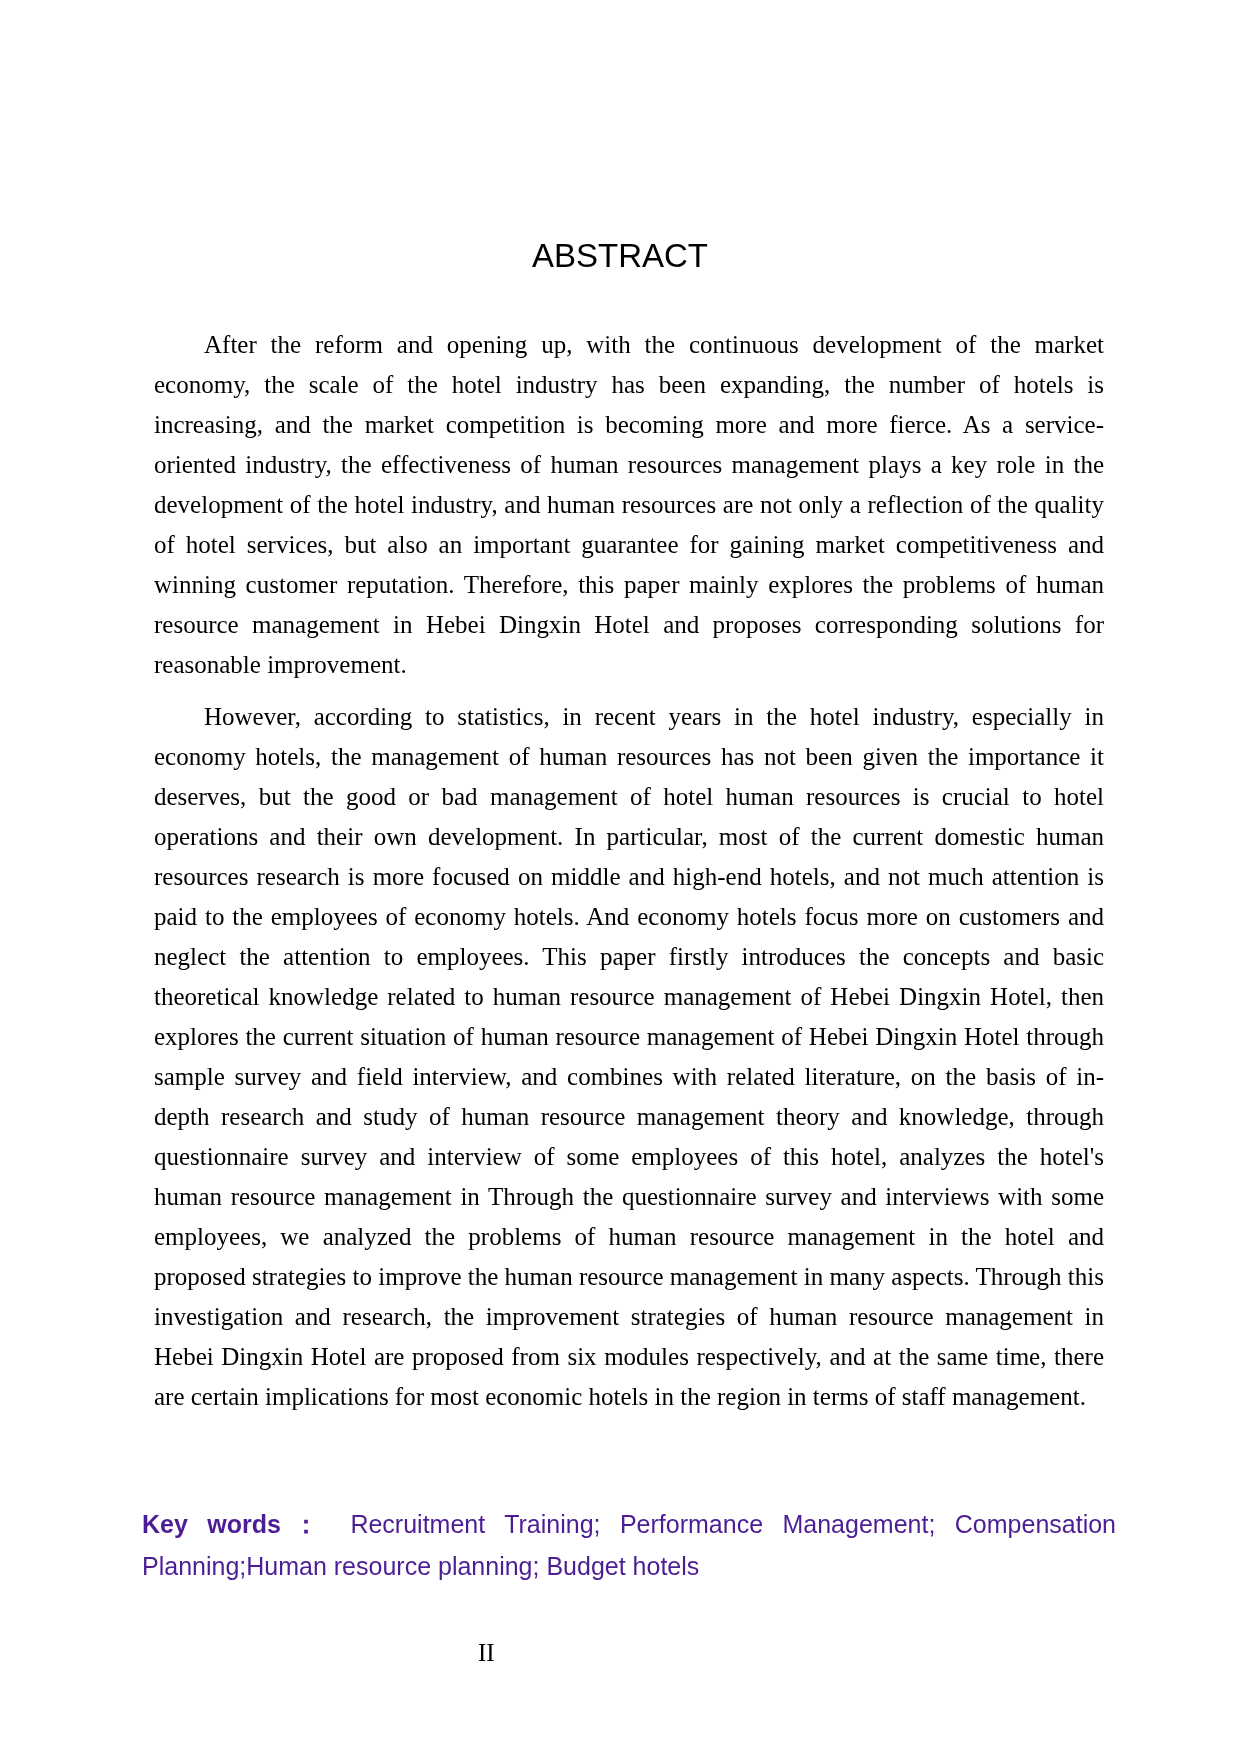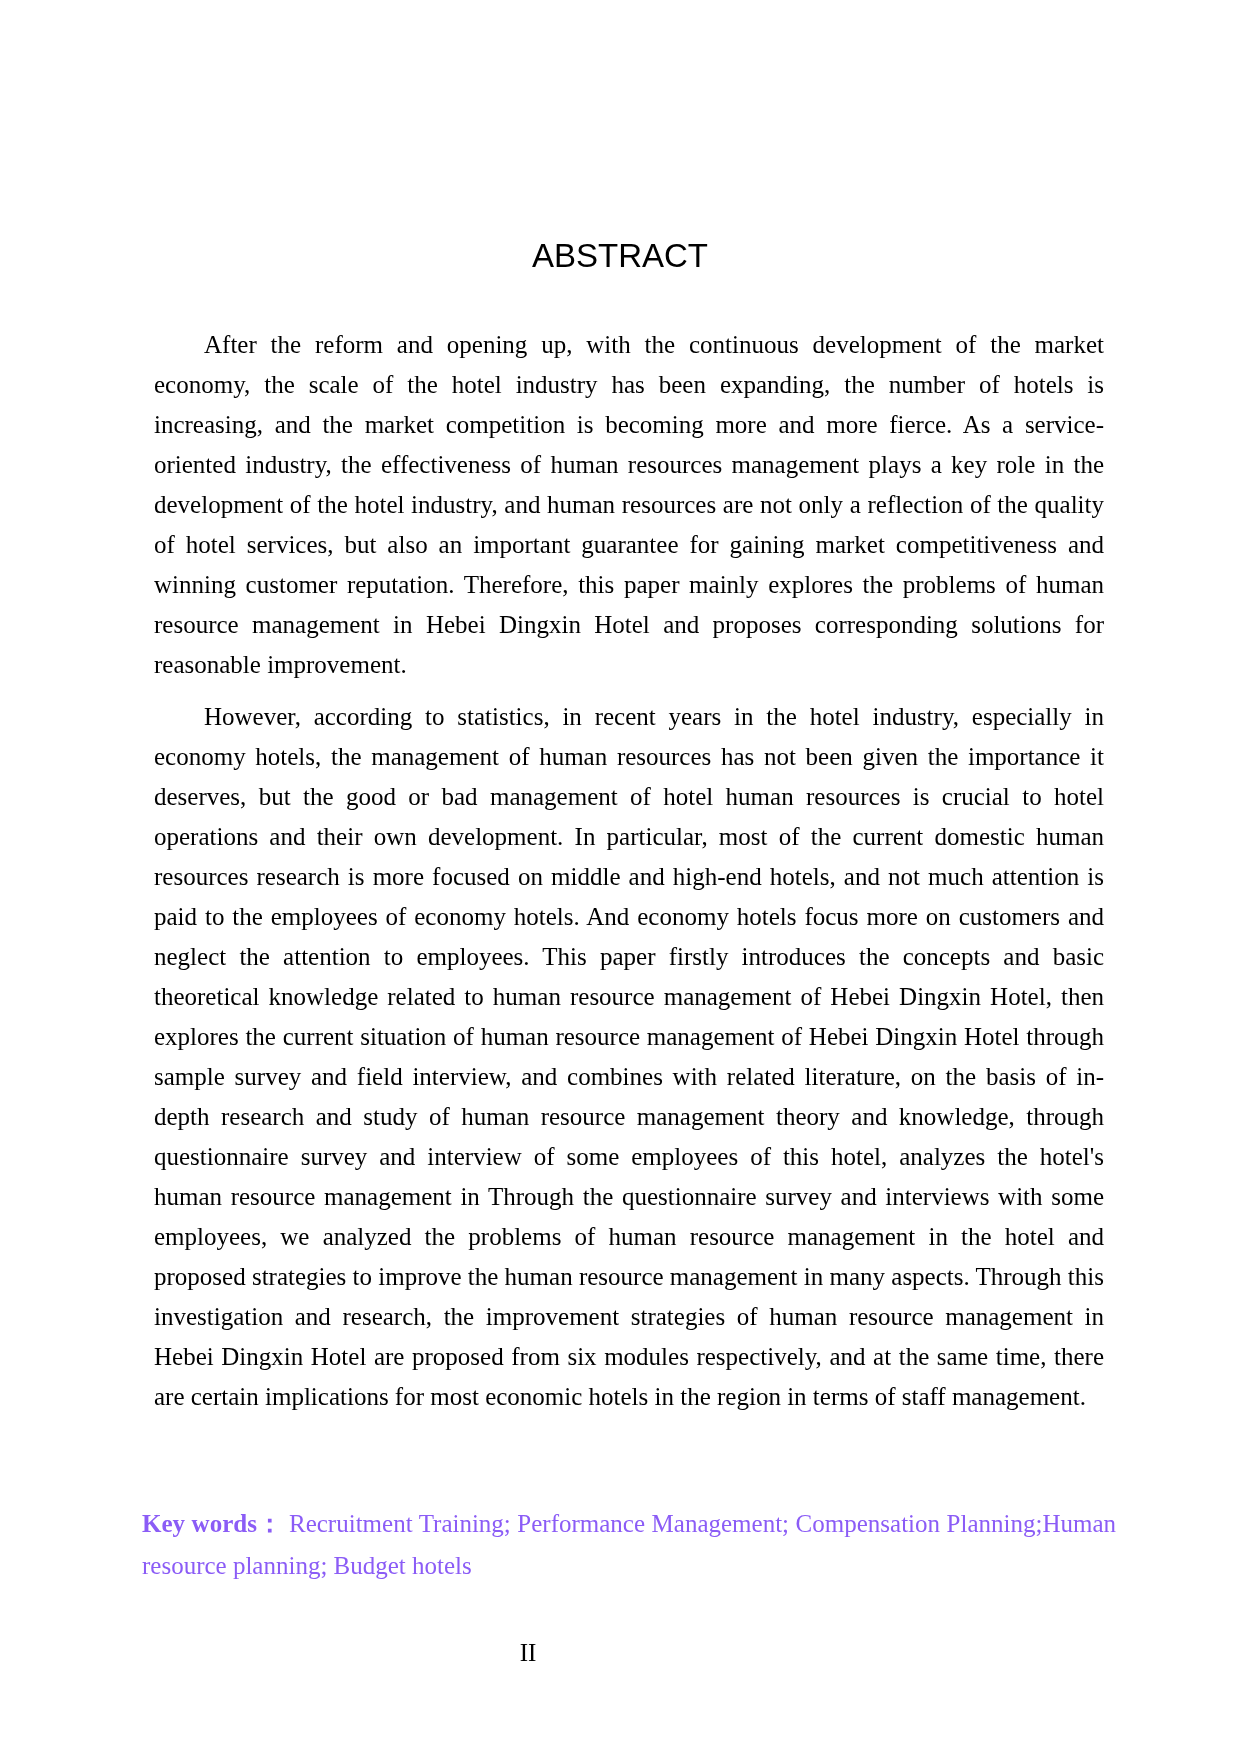--- a/index.html
+++ b/index.html
@@ -38,36 +38,35 @@
     font-family: "Liberation Serif", serif;
     font-size: 25px;
     line-height: 40px;
     text-align: justify;
     text-justify: inter-word;
     text-indent: 50px;
     color: #000000;
   }
   .keywords {
     margin: 86px 0 0 0;
-    font-family: Liberation Serif, serif;
+    font-family: Liberation Sans, sans-serif;
     font-size: 25px;
     line-height: 42px;
     text-align: justify;
     text-justify: inter-word;
-    color: #8b5cf6;
+    color: #4c1d95;
   }
   .kw-label {
     font-weight: 700;
   }
   .page-number {
     position: absolute;
     top: 1638px;
     left: 478px;
     width: 100px;
-    text-align: center;
     font-family: "Liberation Serif", serif;
     font-size: 25px;
     line-height: 30px;
     color: #000000;
   }
 </style>
 </head>
 <body>
 
 <main class="page">

